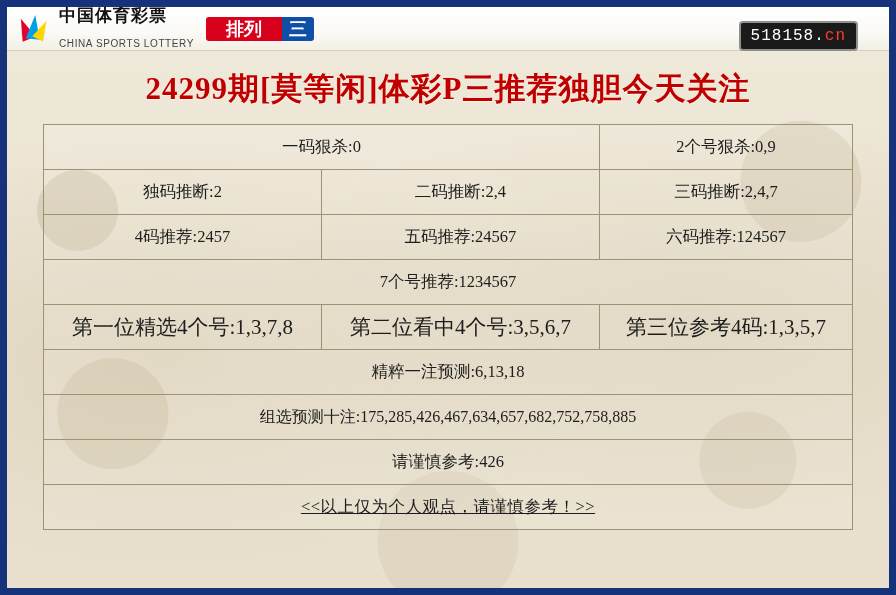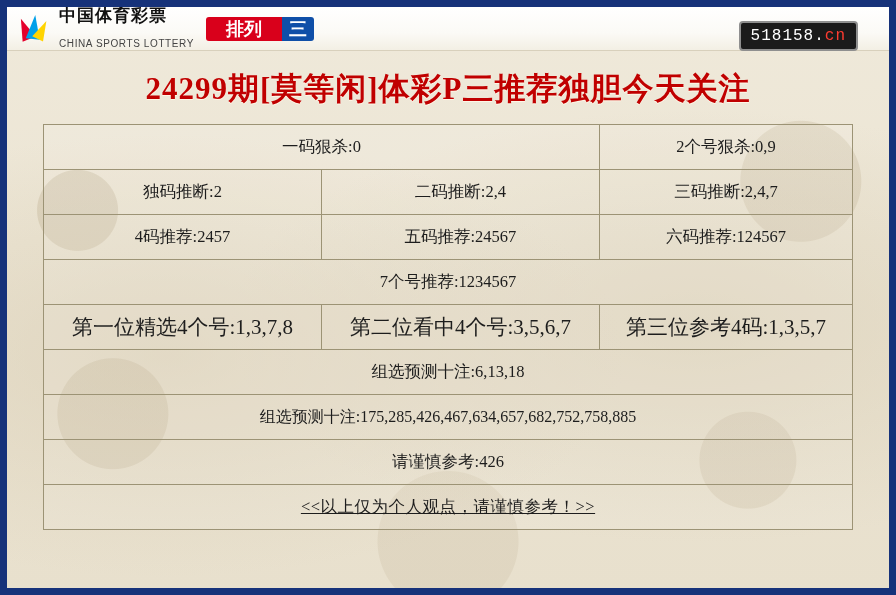--- a/index.html
+++ b/index.html
@@ -240,21 +240,21 @@
           </tr>
           <tr>
             <td colspan="3">7个号推荐:1234567</td>
           </tr>
           <tr>
             <td class="small">第一位精选4个号:1,3,7,8</td>
             <td class="small">第二位看中4个号:3,5,6,7</td>
             <td class="small">第三位参考4码:1,3,5,7</td>
           </tr>
           <tr>
-            <td colspan="3">组选预测十注:6,13,18</td>
+            <td colspan="3">精粹一注预测:6,13,18</td>
           </tr>
           <tr>
             <td colspan="3" class="wide">组选预测十注:175,285,426,467,634,657,682,752,758,885</td>
           </tr>
           <tr>
             <td colspan="3">请谨慎参考:426</td>
           </tr>
           <tr>
             <td colspan="3" class="footer-note">&lt;&lt;以上仅为个人观点，请谨慎参考！&gt;&gt;</td>
           </tr>

